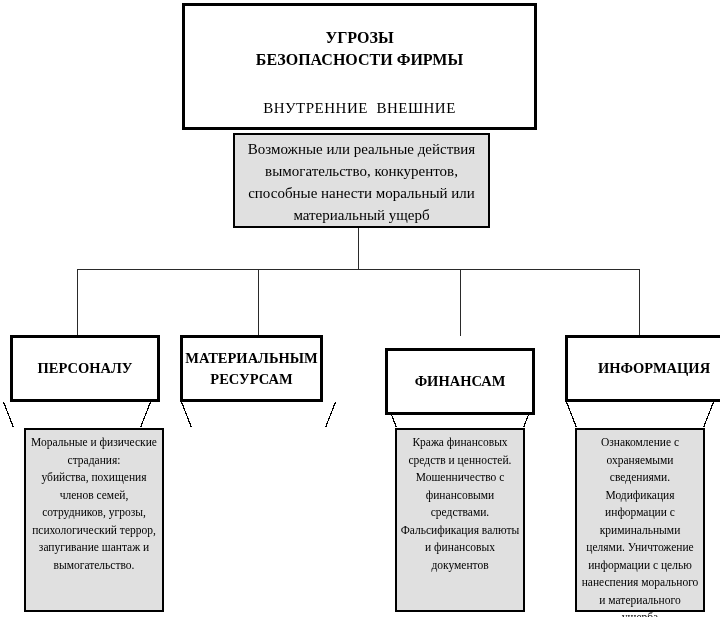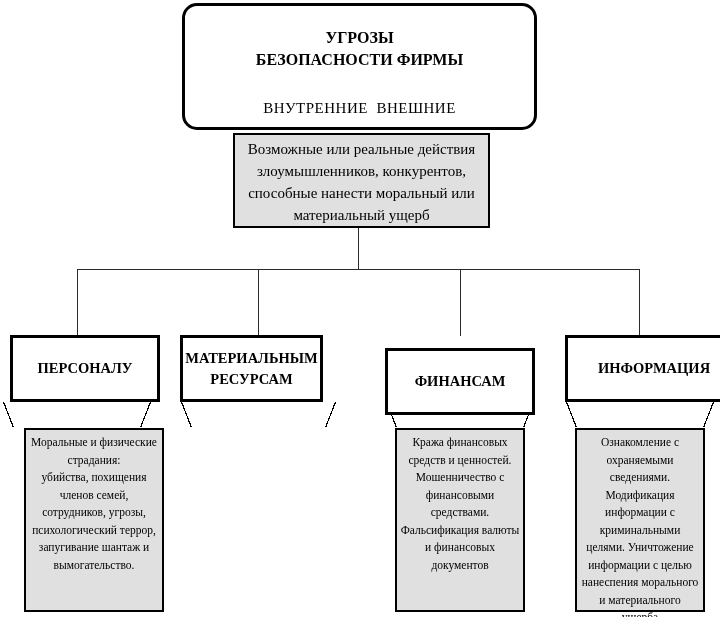--- a/index.html
+++ b/index.html
@@ -19,21 +19,20 @@
   }
   .canvas *{box-sizing:border-box;}
   svg.connectors{
     position:absolute;left:0;top:0;width:720px;height:617px;
     pointer-events:none;
   }
   .box{position:absolute;background:#fff;border:3px solid var(--border);}
   .top-box{
     left:182px;top:3px;width:355px;height:127px;
     text-align:center;
-    border-radius:15px;
   }
   .top-title{
     margin-top:21px;
     font-weight:bold;font-size:16px;line-height:22px;
     white-space:pre-line;
   }
   .top-subtitle{
     margin-top:28px;
     font-size:15px;line-height:19px;letter-spacing:0.5px;
   }
@@ -95,21 +94,21 @@
     <line x1="713.5" y1="402" x2="703.5" y2="427.5" stroke="#000" stroke-width="1.2"></line>
   </svg>
 
   <div class="box top-box">
     <div class="top-title">УГРОЗЫ
 БЕЗОПАСНОСТИ ФИРМЫ</div>
     <div class="top-subtitle">ВНУТРЕННИЕ&nbsp;&nbsp;ВНЕШНИЕ</div>
   </div>
 
   <div class="intro-box box" style="border-width:2px">
-    <span>Возможные или реальные действия злоумышленников, конкурентов, способные нанести моральный или материальный ущерб</span>
+    <span>Возможные или реальные действия вымогательство, конкурентов, способные нанести моральный или материальный ущерб</span>
   </div>
 
   <div class="hdr hdr1">
     <span>ПЕРСОНАЛУ</span>
   </div>
   <div class="desc desc1">Моральные и физические страдания:
 убийства, похищения членов семей, сотрудников, угрозы, психологический террор, запугивание шантаж и вымогательство.</div>
 
   <div class="hdr hdr2">
     <span>МАТЕРИАЛЬНЫМ РЕСУРСАМ</span>

